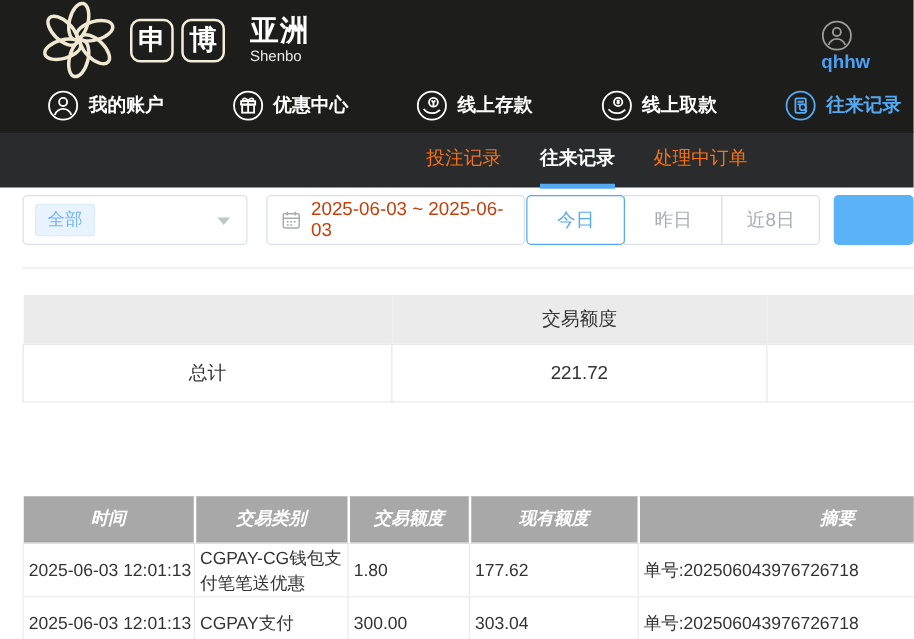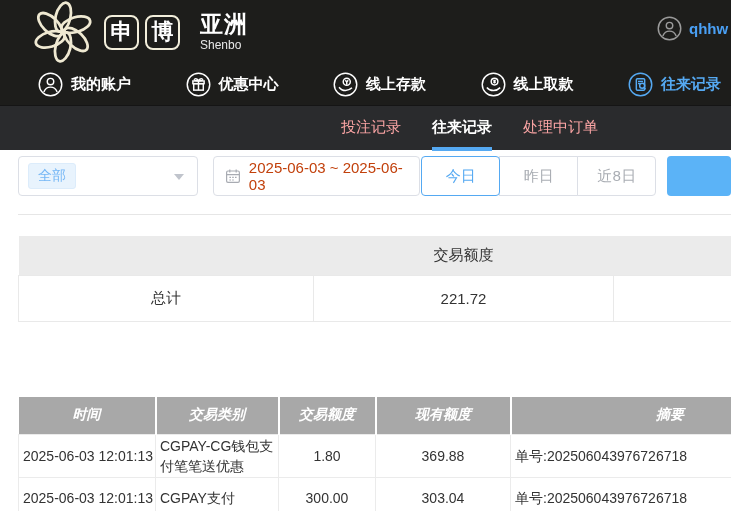--- a/index.html
+++ b/index.html
@@ -10,35 +10,35 @@
   .site-header { background:#1d1d1b; height:105px; }
   .logo-row { position:relative; height:64px; }
   .brand { position:absolute; left:26px; top:0; height:64px; display:flex; align-items:center; }
   .flower { width:74px; height:64px; margin-right:4px; }
   .logo-box { width:35px; height:35px; border:2px solid #f2eedb; border-radius:8px; color:#fff;
               font-size:22px; font-weight:700; display:flex; align-items:center; justify-content:center;
               margin-right:6px; }
   .logo-region { color:#fff; line-height:1; margin-left:14px; }
   .logo-region .cn { font-size:23px; font-weight:700; letter-spacing:1px; }
   .logo-region .en { font-size:12px; color:#e8e8e8; margin-top:3px; }
-  .user-area { position:absolute; left:657px; top:16px; display:flex; align-items:center; white-space:nowrap; }
+  .user-area { position:absolute; left:657px; top:16px; display:flex; align-items:flex-start; white-space:nowrap;flex-direction:column; }
   .user-area svg { width:25px; height:25px; margin-right:7px; }
   .username { color:#4aa0f5; font-size:15px; font-weight:700; }
 
   
   .main-nav { height:41px; display:flex; justify-content:space-between;
               padding:0 10px 0 38px; }
   .nav-item { display:flex; align-items:center; color:#fff; font-size:15px; font-weight:700; cursor:pointer; }
   .nav-item svg { width:25px; height:25px; margin-right:8px; }
   .nav-item.active { color:#55a9f2; }
 
   
   .tab-bar { background:#2a2b2d; height:45px; border-top:1px solid #151515;
              display:flex; padding-left:341px; gap:31px; }
-  .tab { font-size:15px; color:#fca5a5; line-height:41px; height:45px;
+  .tab { font-size:15px; color:#f97316; line-height:41px; height:45px;
          border-bottom:4px solid transparent; cursor:pointer; }
   .tab.active { color:#fff; font-weight:700; border-bottom-color:#55a9f2; }
 
   
   .content { padding-left:18px; }
   .filter-row { display:flex; align-items:center; margin-top:6px; }
   .select-box { position:relative; width:197px; height:40px; border:1px solid #dcdfe6; border-radius:4px;
                 display:flex; align-items:center; background:#fff; cursor:pointer; }
   .type-chip { margin-left:9px; background:#e8f3fd; border:1px solid #dcecfb; border-radius:3px;
                color:#74b6f5; font-size:14px; padding:3px 9px; }
@@ -46,21 +46,21 @@
            border-left:5px solid transparent; border-right:5px solid transparent; border-top:6px solid #c0c4cc; }
   .date-box { width:227px; height:40px; border:1px solid #dcdfe6; border-radius:4px; margin-left:15px;
               display:flex; align-items:center; background:#fff; cursor:pointer; }
   .date-box svg { width:16px; height:16px; margin:0 8px 0 11px; }
   .date-text { color:#c2410c; font-size:15px; }
   .quick-group { display:flex; margin-left:1px; }
   .quick-btn { width:79px; height:40px; background:#fff; border:1px solid #dcdfe6; font-size:15px;
                color:#a9adb3; cursor:pointer; margin-left:-1px;
                font-family:"Liberation Sans","DejaVu Sans",sans-serif; }
   .quick-btn:first-child { border-radius:4px 0 0 4px; margin-left:0; }
-  .quick-btn:last-child { border-radius:0 4px 4px 0;font-family:Liberation Mono, monospace; }
+  .quick-btn:last-child { border-radius:0 4px 4px 0; }
   .quick-btn.active { border:1px solid #55a9f2; color:#55a9f2; position:relative; z-index:2; border-radius:4px; }
   .search-btn { width:70px; height:40px; margin-left:11px; background:#5bb3f7; border:none;
                 border-radius:4px; cursor:pointer; }
 
   .divider { border:none; border-top:1px solid #e6e6e6; width:810px; margin-top:18px; }
 
   
   table { border-collapse:collapse; width:810px; table-layout:fixed; }
   .summary-table { margin-top:21px; }
   .summary-table th { background:#ebebeb; height:39px; font-size:15px; font-weight:400; color:#333; }
@@ -68,21 +68,21 @@
 
   
   .data-table { margin-top:75px; }
   .data-table th { background:#a8a8a8; color:#fff; font-size:14px; font-weight:700; height:38px;
                    border-right:2px solid #fff; text-align:center;font-style:italic; }
   .data-table th:last-child { border-right:none; }
   .data-table td { border:1px solid #ebebeb; font-size:14px; color:#333; height:40px;
                    line-height:20px; vertical-align:middle; padding:1px 4px; }
   .td-time { text-align:center; white-space:nowrap; }
   .td-type { text-align:left; padding-left:8px; word-break:break-all;margin-top:36px; }
-  .td-amount { text-align:center; padding-right:10px; }
+  .td-amount { text-align:left; padding-right:10px; }
   .td-note { text-align:left; padding-left:11px; white-space:nowrap; }
 
   svg { display:block; }
 </style>
 </head>
 <body>
 
 <div class="viewport">
 
   <header class="site-header">
@@ -260,21 +260,21 @@
           <th>交易额度</th>
           <th>现有额度</th>
           <th>摘要</th>
         </tr>
       </thead>
       <tbody>
         <tr>
           <td class="td-time">2025-06-03 12:01:13</td>
           <td class="td-type">CGPAY-CG钱包支付笔笔送优惠</td>
           <td class="td-amount">1.80</td>
-          <td class="td-amount">369.88</td>
+          <td class="td-amount">177.62</td>
           <td class="td-note">单号:202506043976726718</td>
         </tr>
         <tr>
           <td class="td-time">2025-06-03 12:01:13</td>
           <td class="td-type">CGPAY支付</td>
           <td class="td-amount">300.00</td>
           <td class="td-amount">303.04</td>
           <td class="td-note">单号:202506043976726718</td>
         </tr>
       </tbody>

